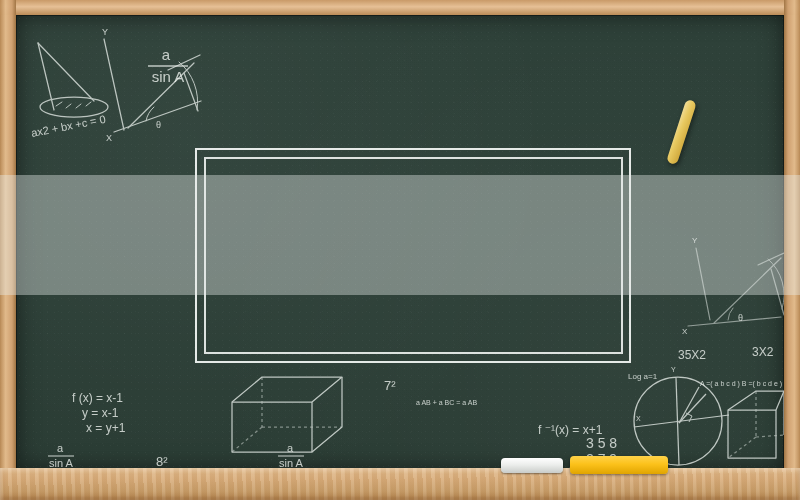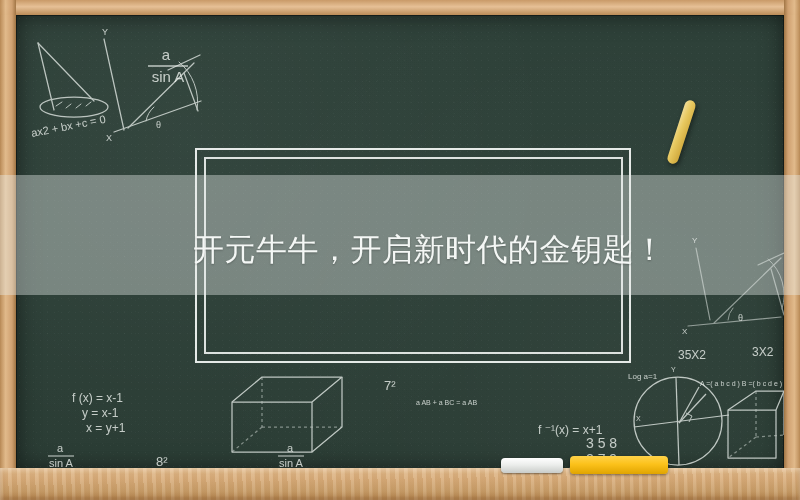--- a/index.html
+++ b/index.html
@@ -230,19 +230,18 @@
 
     <div class="frame-outer"></div>
     <div class="frame-inner"></div>
 
     <div class="chalk-stick"></div>
 
   </div>
 
   <div class="band"></div>
 
-  <div class="headline">开元牛牛，开启新时代的金钥匙！</div>
 
   <div class="ledge"></div>
   <div class="chalk-white"></div>
   <div class="eraser-yellow"></div>
 
 </div>
 
 </body></html>

